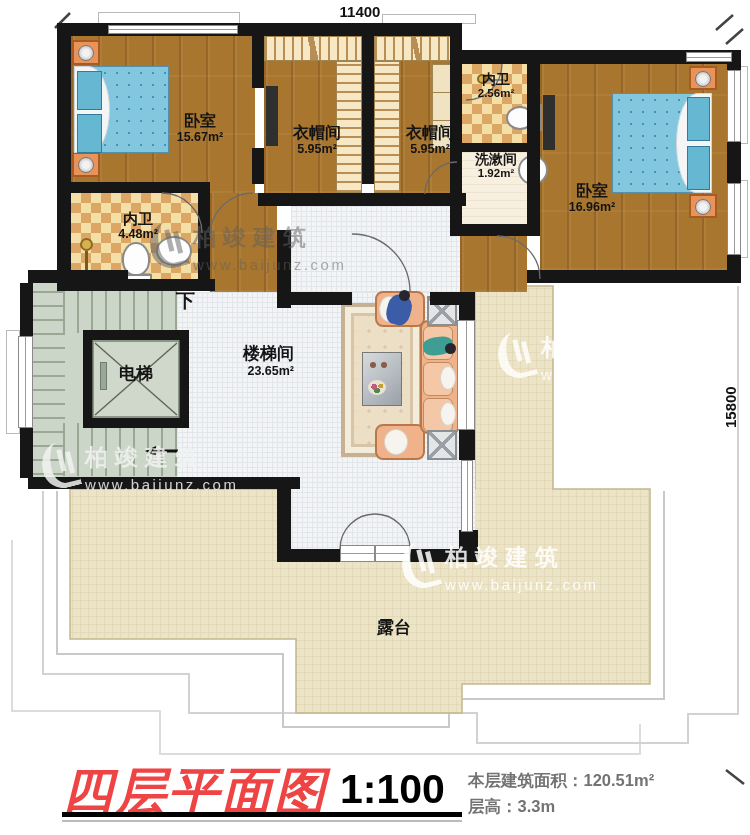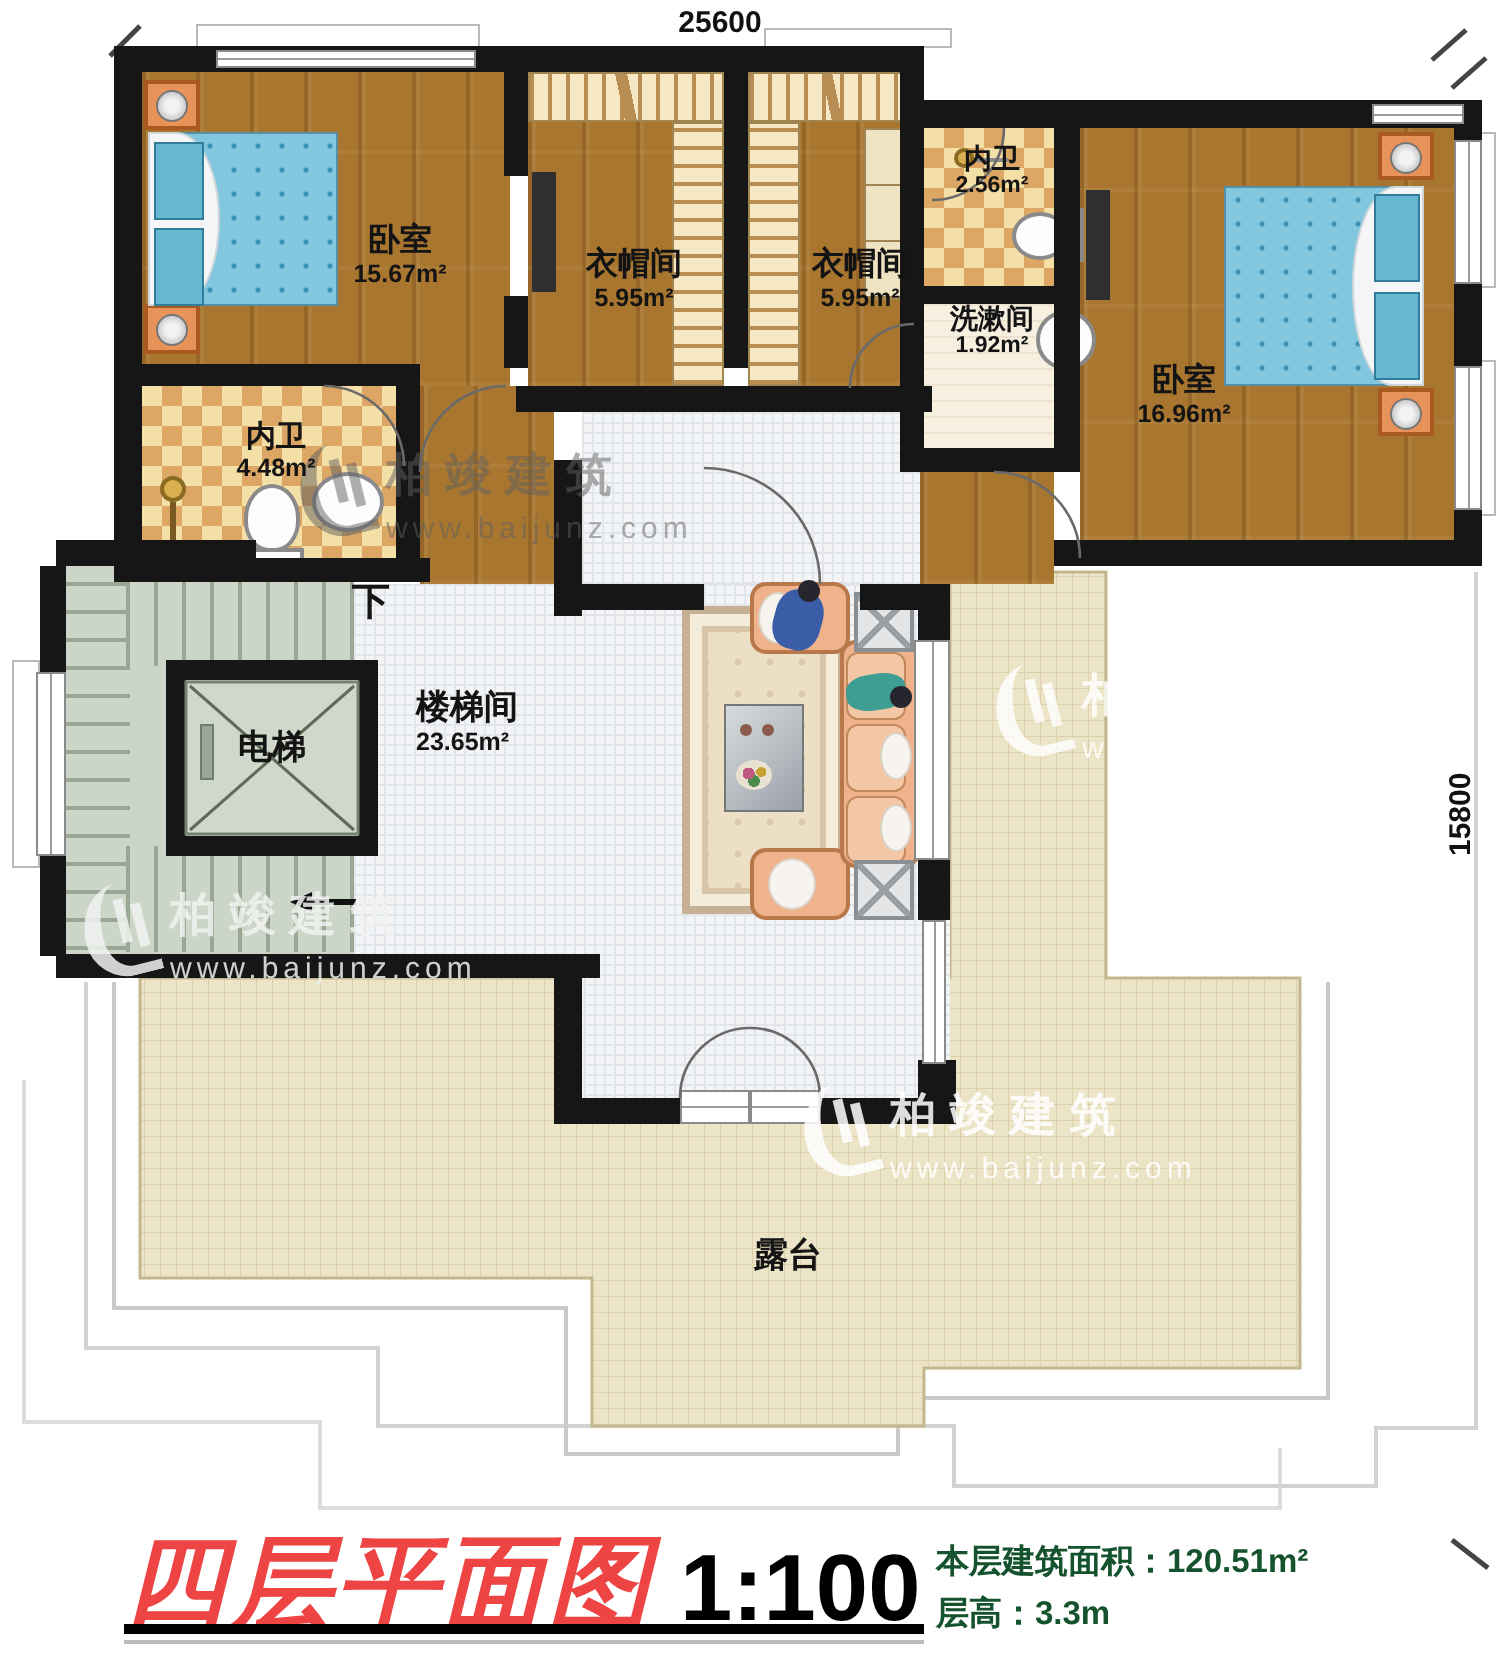--- a/index.html
+++ b/index.html
@@ -64,22 +64,22 @@
   .rarea{font-weight:bold;font-size:12.5px;}
   .wm{display:flex;align-items:flex-start;gap:8px;pointer-events:none;}
   .wm-logo{display:inline-block;width:26px;height:42px;border-left:9px solid currentColor;
     border-bottom:5px solid currentColor;border-radius:60% 0 0 60%/55% 0 0 45%;transform:rotate(-14deg);position:relative;}
   .wm-logo:after{content:"";position:absolute;left:9px;top:8px;width:5px;height:22px;background:currentColor;
     box-shadow:8px 4px 0 0 currentColor;}
   .wm-text b{display:block;font-size:23px;letter-spacing:7px;font-weight:bold;}
   .wm-text i{display:block;font-style:normal;font-size:15px;letter-spacing:2.5px;margin-top:3px;}
   .dim{font-weight:bold;font-size:15px;color:#111;}
   .title-big{font-size:51px;font-weight:900;letter-spacing:2px;color:#ef4444;font-style:italic;}
-  .title-scale{font-size:47px;font-weight:600;color:#000;}
-  .title-info{font-size:16.5px;font-weight:bold;color:#14532d;}
+  .title-scale{font-size:41px;font-weight:600;color:#000;}
+  .title-info{font-size:16.5px;font-weight:bold;color:#737373;}
 </style>
 </head>
 <body>
 
 <div id="stage">
 
   <svg class="layer" width="750" height="835" viewBox="0 0 750 835">
     <defs>
       <pattern id="tgrid" width="8" height="8" patternUnits="userSpaceOnUse">
         <rect width="8" height="8" fill="#ece4c6"></rect>
@@ -288,33 +288,33 @@
       <div class="rarea" style="font-size:11.5px">1.92m²</div>
   </div>
   <div class="abs room-label" style="left:550px;top:182px;width:84px">
     <div class="rname">卧室</div>
       <div class="rarea">16.96m²</div>
   </div>
   <div class="abs room-label" style="left:96px;top:210px;width:84px">
     <div class="rname" style="font-size:15px">内卫</div>
       <div class="rarea">4.48m²</div>
   </div>
-  <div class="abs room-label" style="left:208px;top:344px;width:96px;text-align:left">
+  <div class="abs room-label" style="left:198px;top:344px;width:96px;text-align:right">
     <div class="rname" style="font-size:17px">楼梯间</div>
       <div class="rarea">23.65m²</div>
   </div>
   <div class="abs room-label" style="left:101px;top:364px;width:70px">
     <div class="rname" style="font-size:17px">电梯</div>
   </div>
   <div class="abs room-label" style="left:358px;top:618px;width:72px">
     <div class="rname" style="font-size:17px">露台</div>
   </div>
   <div class="abs" style="left:176px;top:288px;font-size:19px;font-weight:bold">下</div>
 
-  <div class="abs dim" style="left:300px;top:3px;width:120px;text-align:center">25600</div>
+  <div class="abs dim" style="left:300px;top:3px;width:120px;text-align:center">11400</div>
   <div class="abs dim" style="left:722px;top:428px;width:95px;transform:rotate(-90deg);transform-origin:0 0">15800</div>
 
   <div class="abs title-big" style="left:62px;top:758px">四层平面图</div>
   <div class="abs title-scale" style="left:340px;top:766px">1:100</div>
   <div class="abs" style="left:62px;top:812px;width:400px;height:5px;background:#000"></div>
   <div class="abs" style="left:62px;top:820px;width:400px;height:2px;background:#bbb"></div>
   <div class="abs title-info" style="left:468px;top:770px">
     <span>本层建筑面积：</span><span>120.51m²</span>
   </div>
   <div class="abs title-info" style="left:468px;top:796px">

